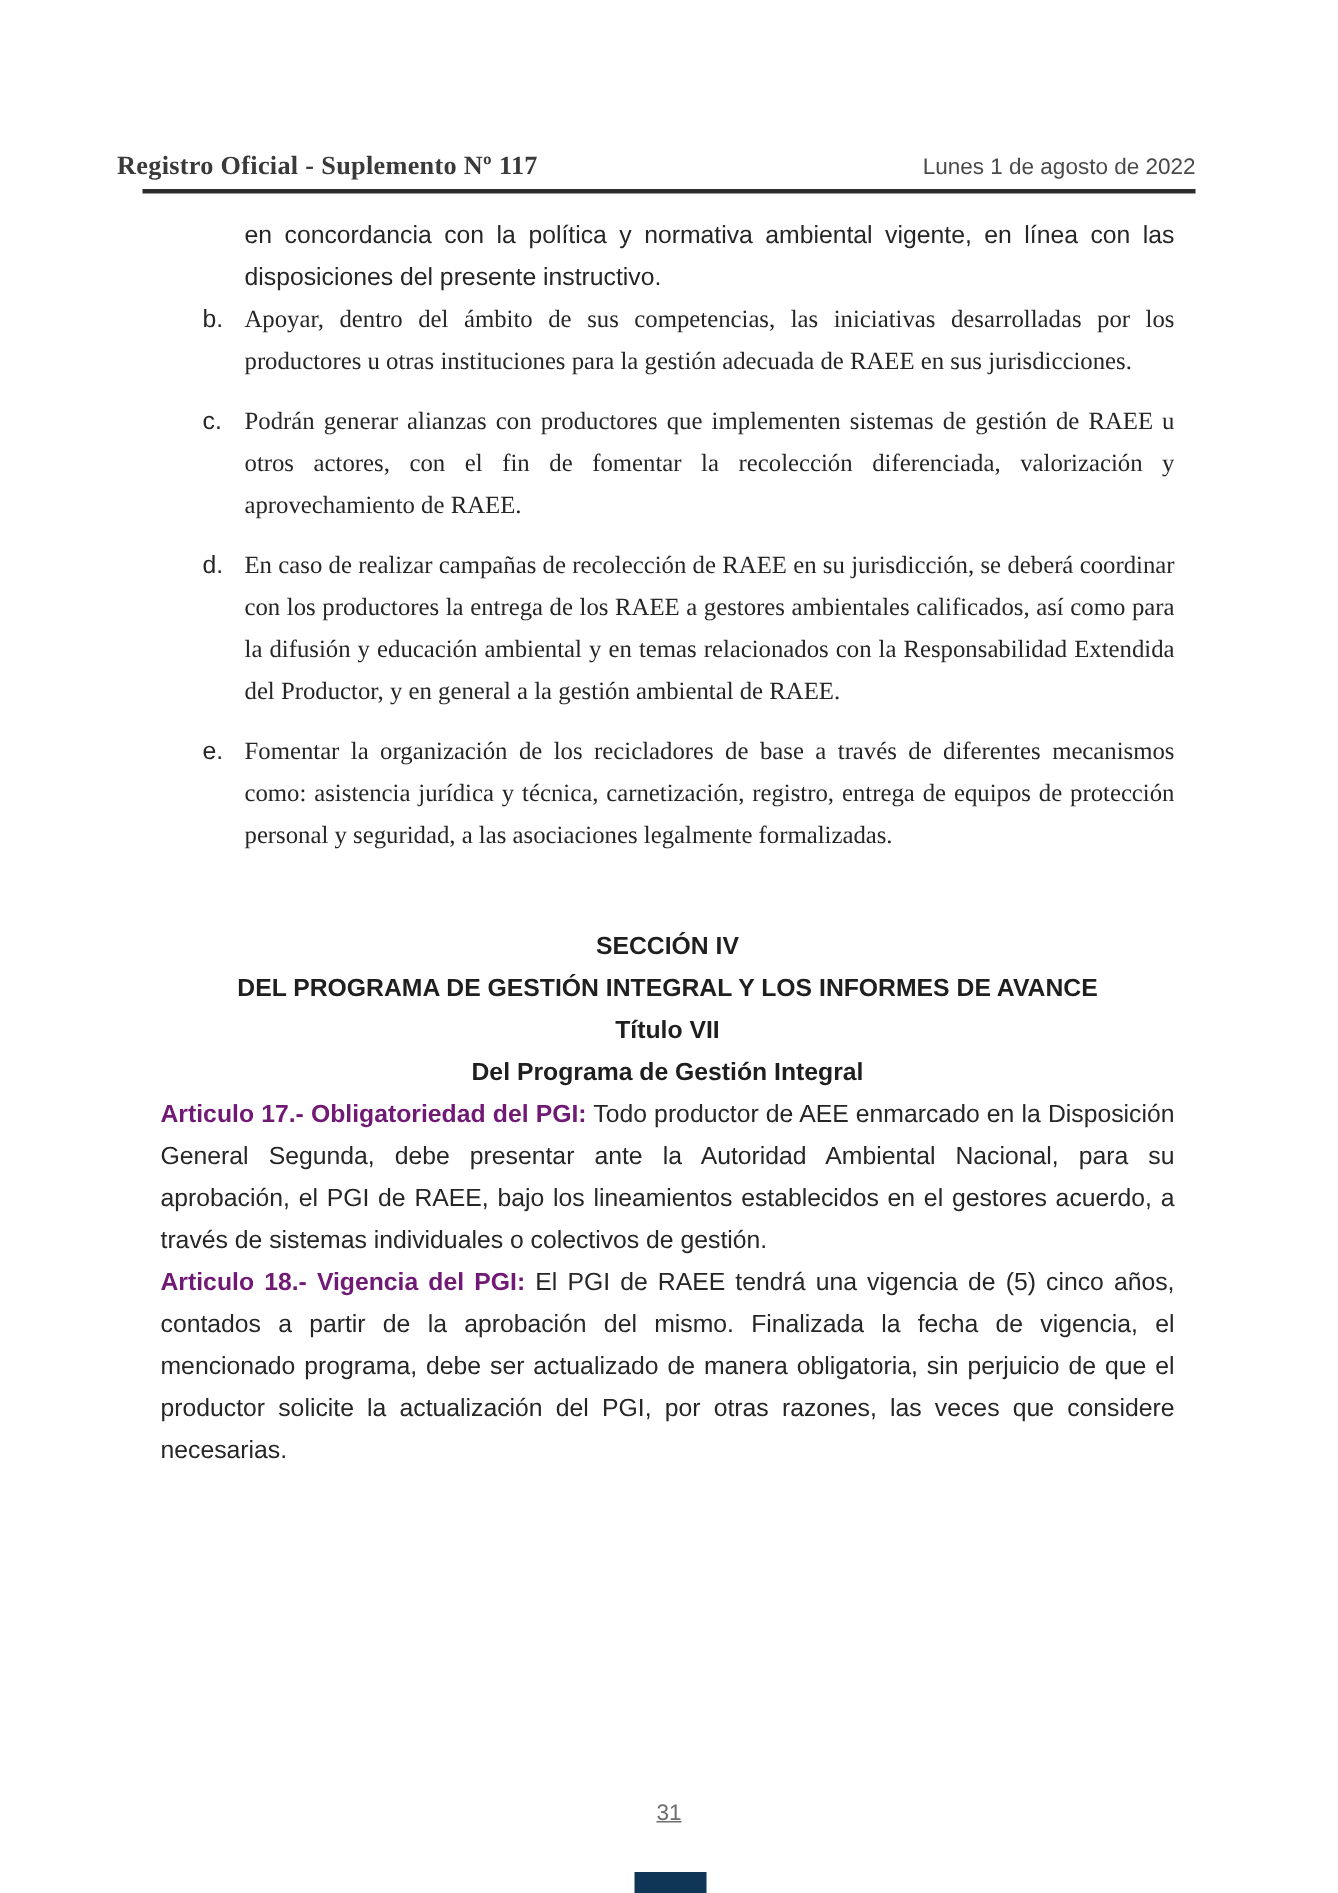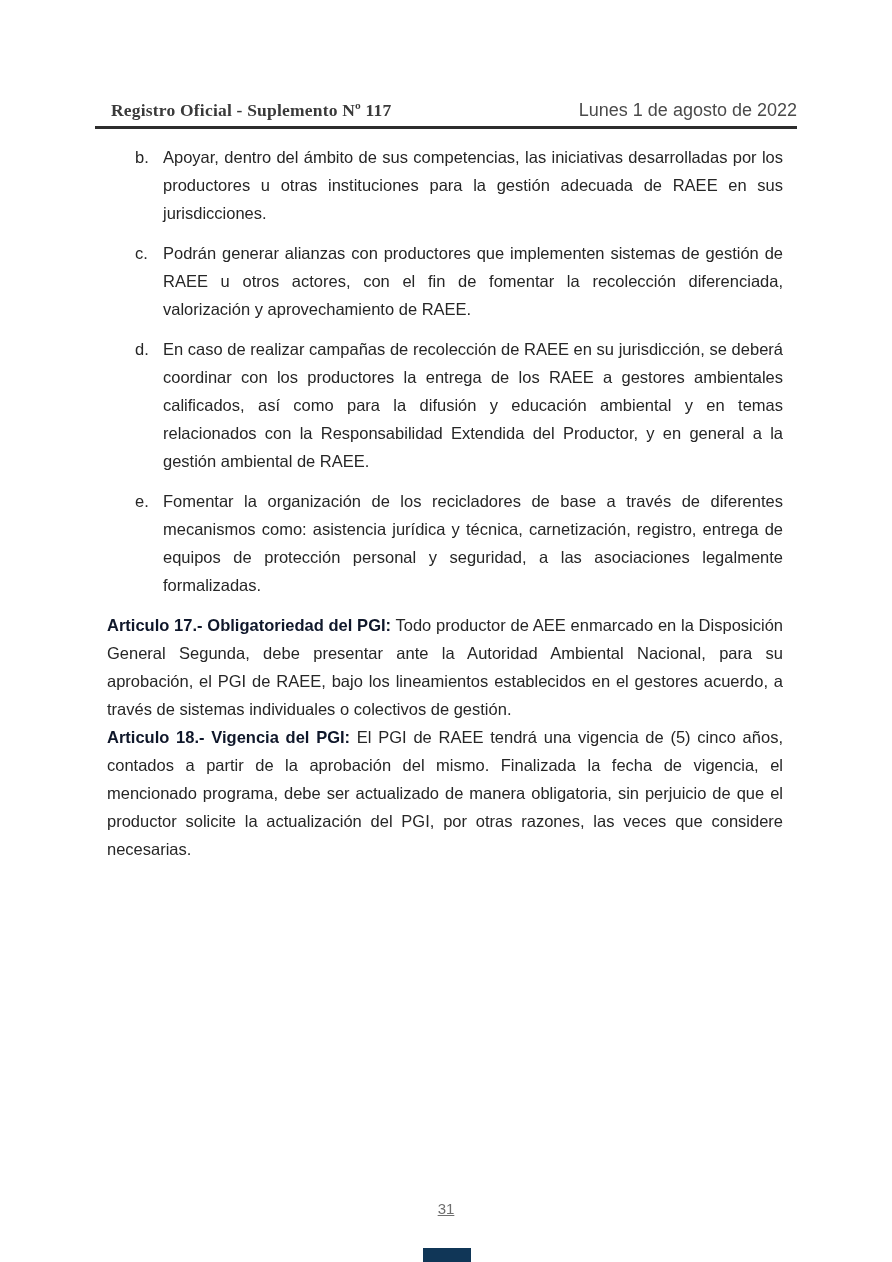--- a/index.html
+++ b/index.html
@@ -17,35 +17,35 @@
   }
   .page {
     position: relative;
     width: 892px;
     height: 1262px;
   }
   
   .header-row {
     position: absolute;
     top: 100px;
-    left: 111px;
+    left: 78px;
     right: 95px;
     display: flex;
     justify-content: space-between;
     align-items: baseline;
   }
   .header-left {
     font-family: "Liberation Serif", "DejaVu Serif", serif;
     font-weight: bold;
     font-size: 17.5px;
     color: #3a3a3a;
     letter-spacing: 0.2px;
   }
   .header-right {
-    font-size: 18px;
+    font-size: 15px;
     color: #4a4a4a;
   }
   .header-rule {
     position: absolute;
     top: 126px;
     left: 95px;
     right: 95px;
     height: 3px;
     background: #2d2d2d;
   }
@@ -73,40 +73,41 @@
     margin-bottom: 12px;
   }
   .list-item .marker {
     position: absolute;
     left: 28px;
     top: 0;
   }
   .list-item .li-text {
     text-align: justify;
     text-align-last: left;
+    font-family: Liberation Serif, serif;
   }
   .headings-block {
     margin-top: 46px;
   }
   .heading {
     text-align: center;
     font-weight: bold;
     color: #1f1f1f;
     margin: 0 0 12px 0;
     font-size: 16.5px;
     line-height: 28px;
   }
   .article {
     text-align: justify;
     text-align-last: left;
     margin-bottom: 12px;
   }
   .article .lead {
     font-weight: bold;
-    color: #0f172a;
+    color: #701a75;
   }
   
   .page-number {
     position: absolute;
     top: 1200px;
     left: 0;
     width: 100%;
     text-align: center;
     font-size: 15px;
     color: #6e6e6e;
@@ -127,20 +128,21 @@
 <div class="page">
 
   <div class="header-row">
     <span class="header-left">Registro Oficial - Suplemento Nº 117</span>
     <span class="header-right">Lunes 1 de agosto de 2022</span>
   </div>
   <div class="header-rule"></div>
 
   <div class="content">
 
+    <p class="para-cont">en concordancia con la política y normativa ambiental vigente, en línea con las disposiciones del presente instructivo.</p>
 
     <div class="list-item">
       <span class="marker">b.</span>
       <p class="li-text">Apoyar, dentro del ámbito de sus competencias, las iniciativas desarrolladas por los productores u otras instituciones para la gestión adecuada de RAEE en sus jurisdicciones.</p>
     </div>
 
     <div class="list-item">
       <span class="marker">c.</span>
       <p class="li-text">Podrán generar alianzas con productores que implementen sistemas de gestión de RAEE u otros actores, con el fin de fomentar la recolección diferenciada, valorización y aprovechamiento de RAEE.</p>
     </div>
@@ -148,20 +150,26 @@
     <div class="list-item">
       <span class="marker">d.</span>
       <p class="li-text">En caso de realizar campañas de recolección de RAEE en su jurisdicción, se deberá coordinar con los productores la entrega de los RAEE a gestores ambientales calificados, así como para la difusión y educación ambiental y en temas relacionados con la Responsabilidad Extendida del Productor, y en general a la gestión ambiental de RAEE.</p>
     </div>
 
     <div class="list-item">
       <span class="marker">e.</span>
       <p class="li-text">Fomentar la organización de los recicladores de base a través de diferentes mecanismos como: asistencia jurídica y técnica, carnetización, registro, entrega de equipos de protección personal y seguridad, a las asociaciones legalmente formalizadas.</p>
     </div>
 
+    <div class="headings-block">
+      <p class="heading">SECCIÓN IV</p>
+      <p class="heading">DEL PROGRAMA DE GESTIÓN INTEGRAL Y LOS INFORMES DE AVANCE</p>
+      <p class="heading">Título VII</p>
+      <p class="heading">Del Programa de Gestión Integral</p>
+    </div>
 
     <p class="article"><span class="lead">Articulo 17.-  Obligatoriedad del PGI:</span><span> Todo productor de AEE enmarcado en la Disposición General Segunda, debe presentar ante la Autoridad Ambiental Nacional, para su aprobación, el PGI de RAEE, bajo los lineamientos establecidos en el gestores acuerdo, a través de sistemas individuales o colectivos de gestión.</span></p>
 
     <p class="article"><span class="lead">Articulo 18.-   Vigencia del PGI:</span><span>  El PGI de RAEE tendrá una vigencia de (5) cinco años, contados a partir de la aprobación del mismo. Finalizada la fecha de vigencia, el mencionado programa, debe ser actualizado de manera obligatoria, sin perjuicio de que el productor solicite la actualización del PGI, por otras razones, las veces que considere necesarias.</span></p>
 
   </div>
 
   <div class="page-number">31</div>
   <div class="accent-bar"></div>
 

